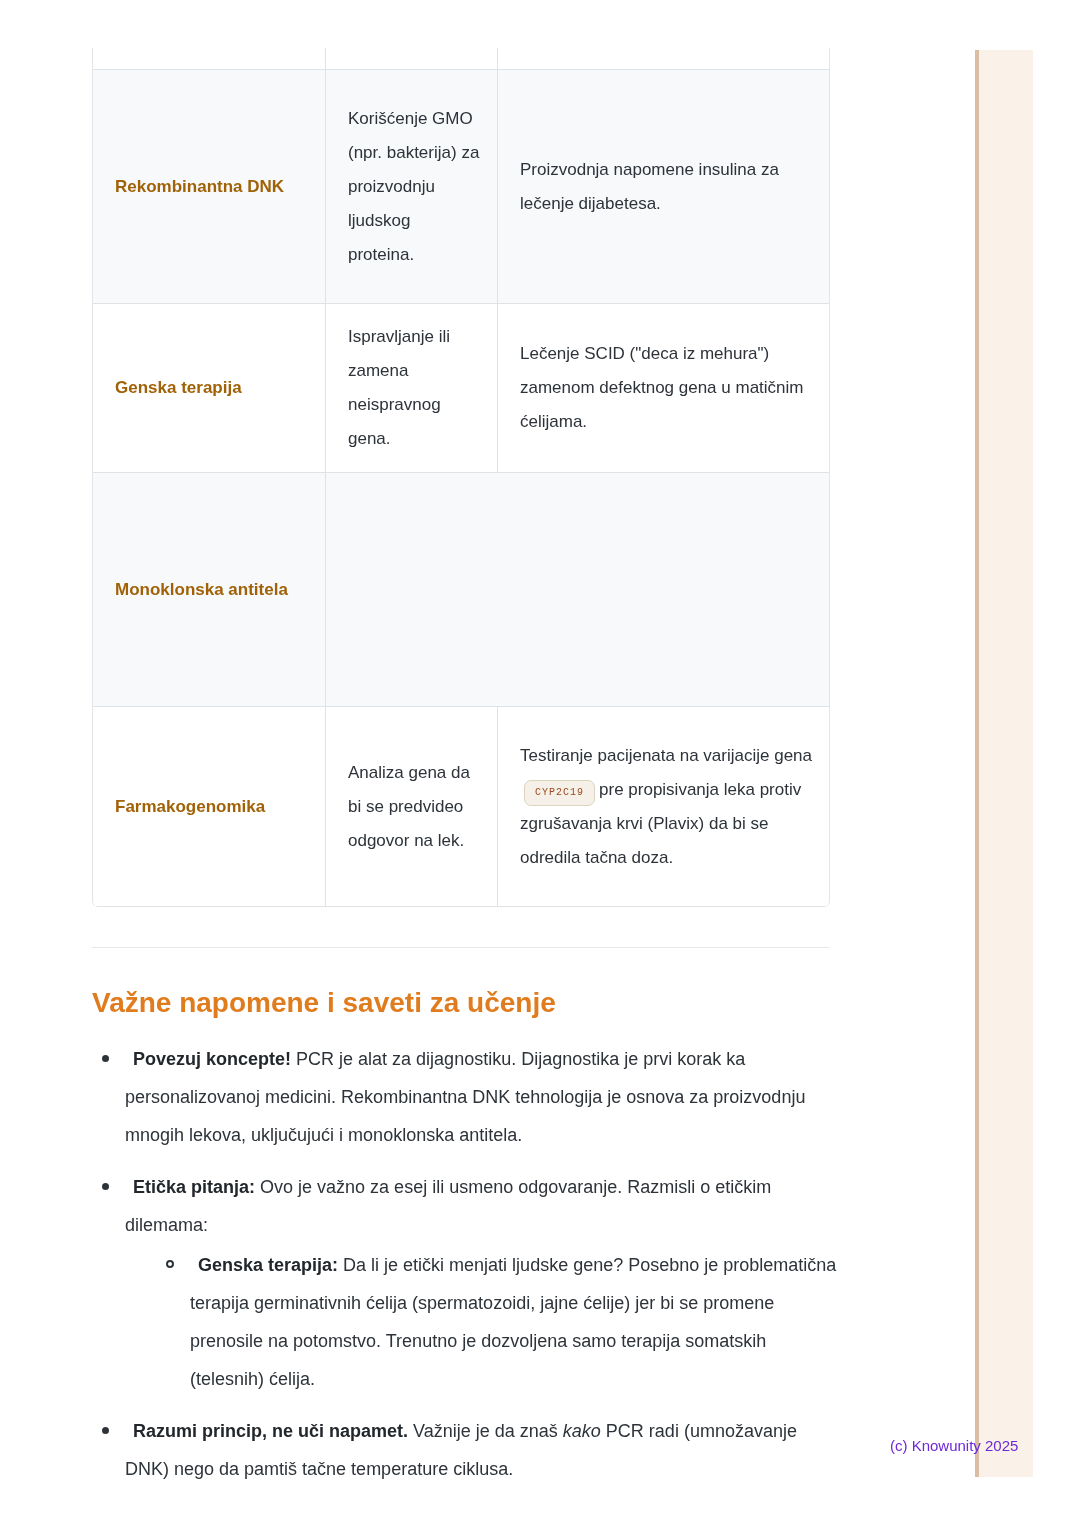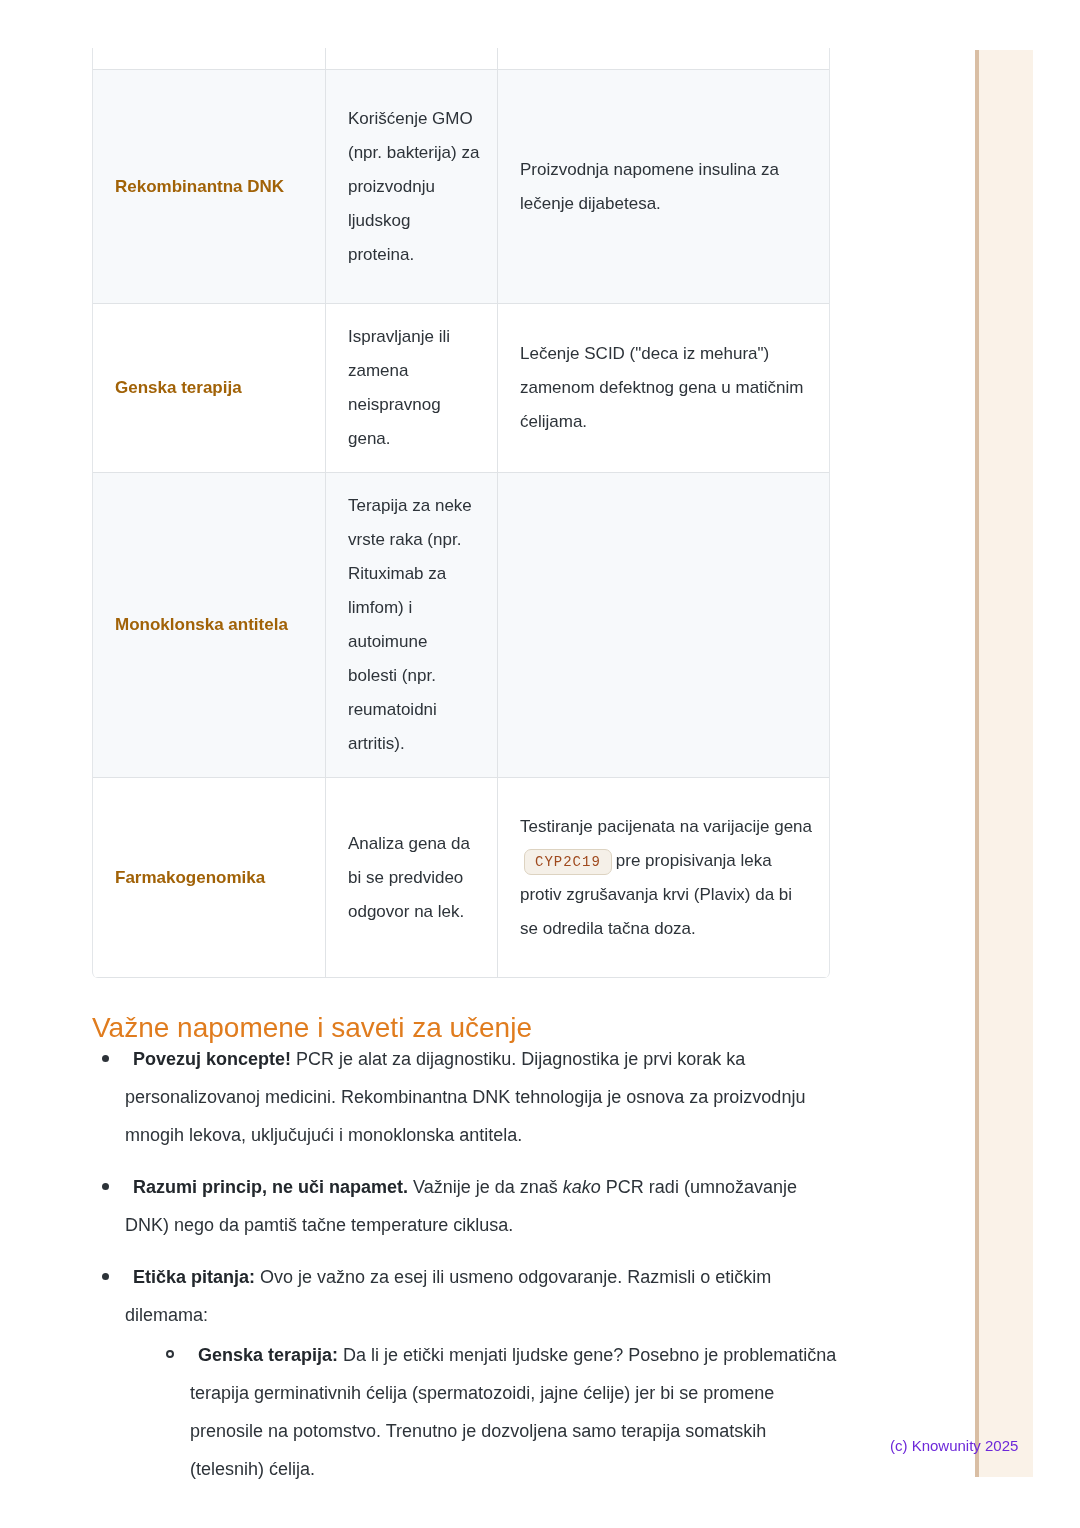--- a/index.html
+++ b/index.html
@@ -58,21 +58,21 @@
   .trow.partial .cell { padding: 0; }
   .cell .term { font-weight: bold; color: #a16207; }
   .r1 { min-height: 234px; }
   .r2 { min-height: 168px; }
   .r3 { min-height: 234px; }
   .r4 { min-height: 200px; }
 
   .code-chip {
     display: inline-block;
     font-family: "Liberation Mono", "DejaVu Sans Mono", monospace;
-    font-size: 14px;
+    font-size: 10px;
     line-height: 22px;
     color: #9f491d;
     background: #f5f0e8;
     border: 1px solid #ddd3c1;
     border-radius: 7px;
     padding: 1px 10px;
     margin: 0 4px;
     letter-spacing: 1px;
     vertical-align: baseline;
   }
@@ -84,24 +84,24 @@
     top: 947px;
     width: 738px;
     height: 1px;
     background: #e7e8ea;
   }
 
   
   .section-heading {
     position: absolute;
     left: 92px;
-    top: 1011px;
+    top: 986px;
     width: 740px;
     font-size: 28px;
-    font-weight: normal;
+    font-weight: bold;
     color: #e07c1e;
     line-height: 34px;
   }
 
   
   .notes {
     position: absolute;
     left: 92px;
     top: 1040px;
     width: 745px;
@@ -181,23 +181,20 @@
       </div>
       <div class="cell">
         <span>Lečenje SCID ("deca iz mehura") zamenom defektnog gena u matičnim ćelijama.</span>
       </div>
     </div>
 
     <div class="trow r3">
       <div class="cell">
         <span class="term">Monoklonska antitela</span>
       </div>
-      <div class="cell">
-        <span>Terapija za neke vrste raka (npr. Rituximab za limfom) i autoimune bolesti (npr. reumatoidni artritis).</span>
-      </div>
     </div>
 
     <div class="trow r4">
       <div class="cell">
         <span class="term">Farmakogenomika</span>
       </div>
       <div class="cell">
         <span>Analiza gena da bi se predvideo odgovor na lek.</span>
       </div>
       <div class="cell">
@@ -207,32 +204,32 @@
   </div>
 
   <div class="divider"></div>
 
   <h2 class="section-heading">Važne napomene i saveti za učenje</h2>
 
   <ul class="notes">
     <li>
       <span class="marker-dot"></span>
       <span class="b">Povezuj koncepte!</span><span> PCR je alat za dijagnostiku. Dijagnostika je prvi korak ka personalizovanoj medicini. Rekombinantna DNK tehnologija je osnova za proizvodnju mnogih lekova, uključujući i monoklonska antitela.</span>
-    </li>
-    <li>
-      <span class="marker-dot"></span>
-      <span class="b">Razumi princip, ne uči napamet.</span><span> Važnije je da znaš </span><span class="i">kako</span><span> PCR radi (umnožavanje DNK) nego da pamtiš tačne temperature ciklusa.</span>
     </li>
     <li>
       <span class="marker-dot"></span>
       <span class="b">Etička pitanja:</span><span> Ovo je važno za esej ili usmeno odgovaranje. Razmisli o etičkim dilemama:</span>
       <ul class="sub-notes">
         <li>
           <span class="marker-circle"></span>
           <span class="b">Genska terapija:</span><span> Da li je etički menjati ljudske gene? Posebno je problematična terapija germinativnih ćelija (spermatozoidi, jajne ćelije) jer bi se promene prenosile na potomstvo. Trenutno je dozvoljena samo terapija somatskih (telesnih) ćelija.</span>
         </li>
       </ul>
     </li>
+    <li>
+      <span class="marker-dot"></span>
+      <span class="b">Razumi princip, ne uči napamet.</span><span> Važnije je da znaš </span><span class="i">kako</span><span> PCR radi (umnožavanje DNK) nego da pamtiš tačne temperature ciklusa.</span>
+    </li>
   </ul>
 
   <div class="footer">(c) Knowunity 2025</div>
 
 </div>
 
 </body></html>

